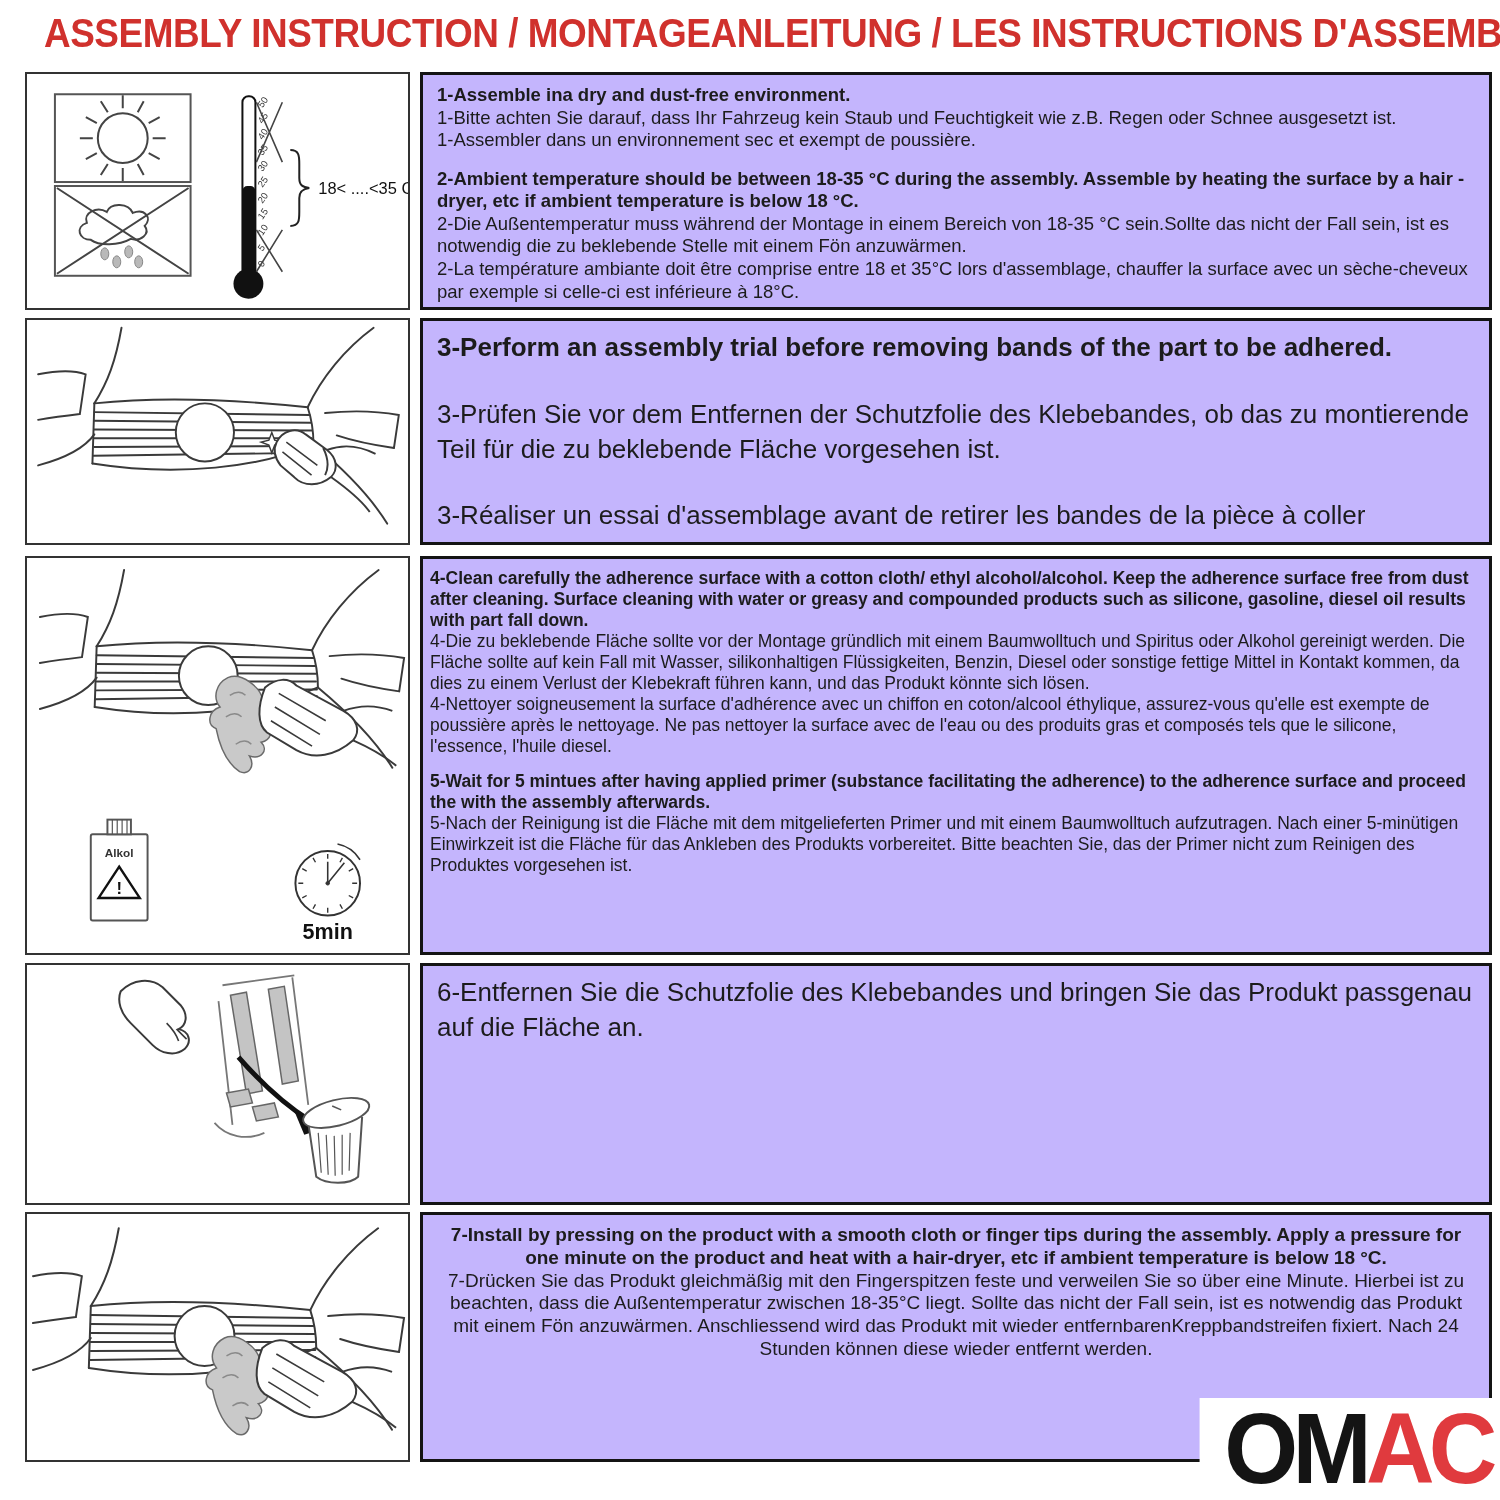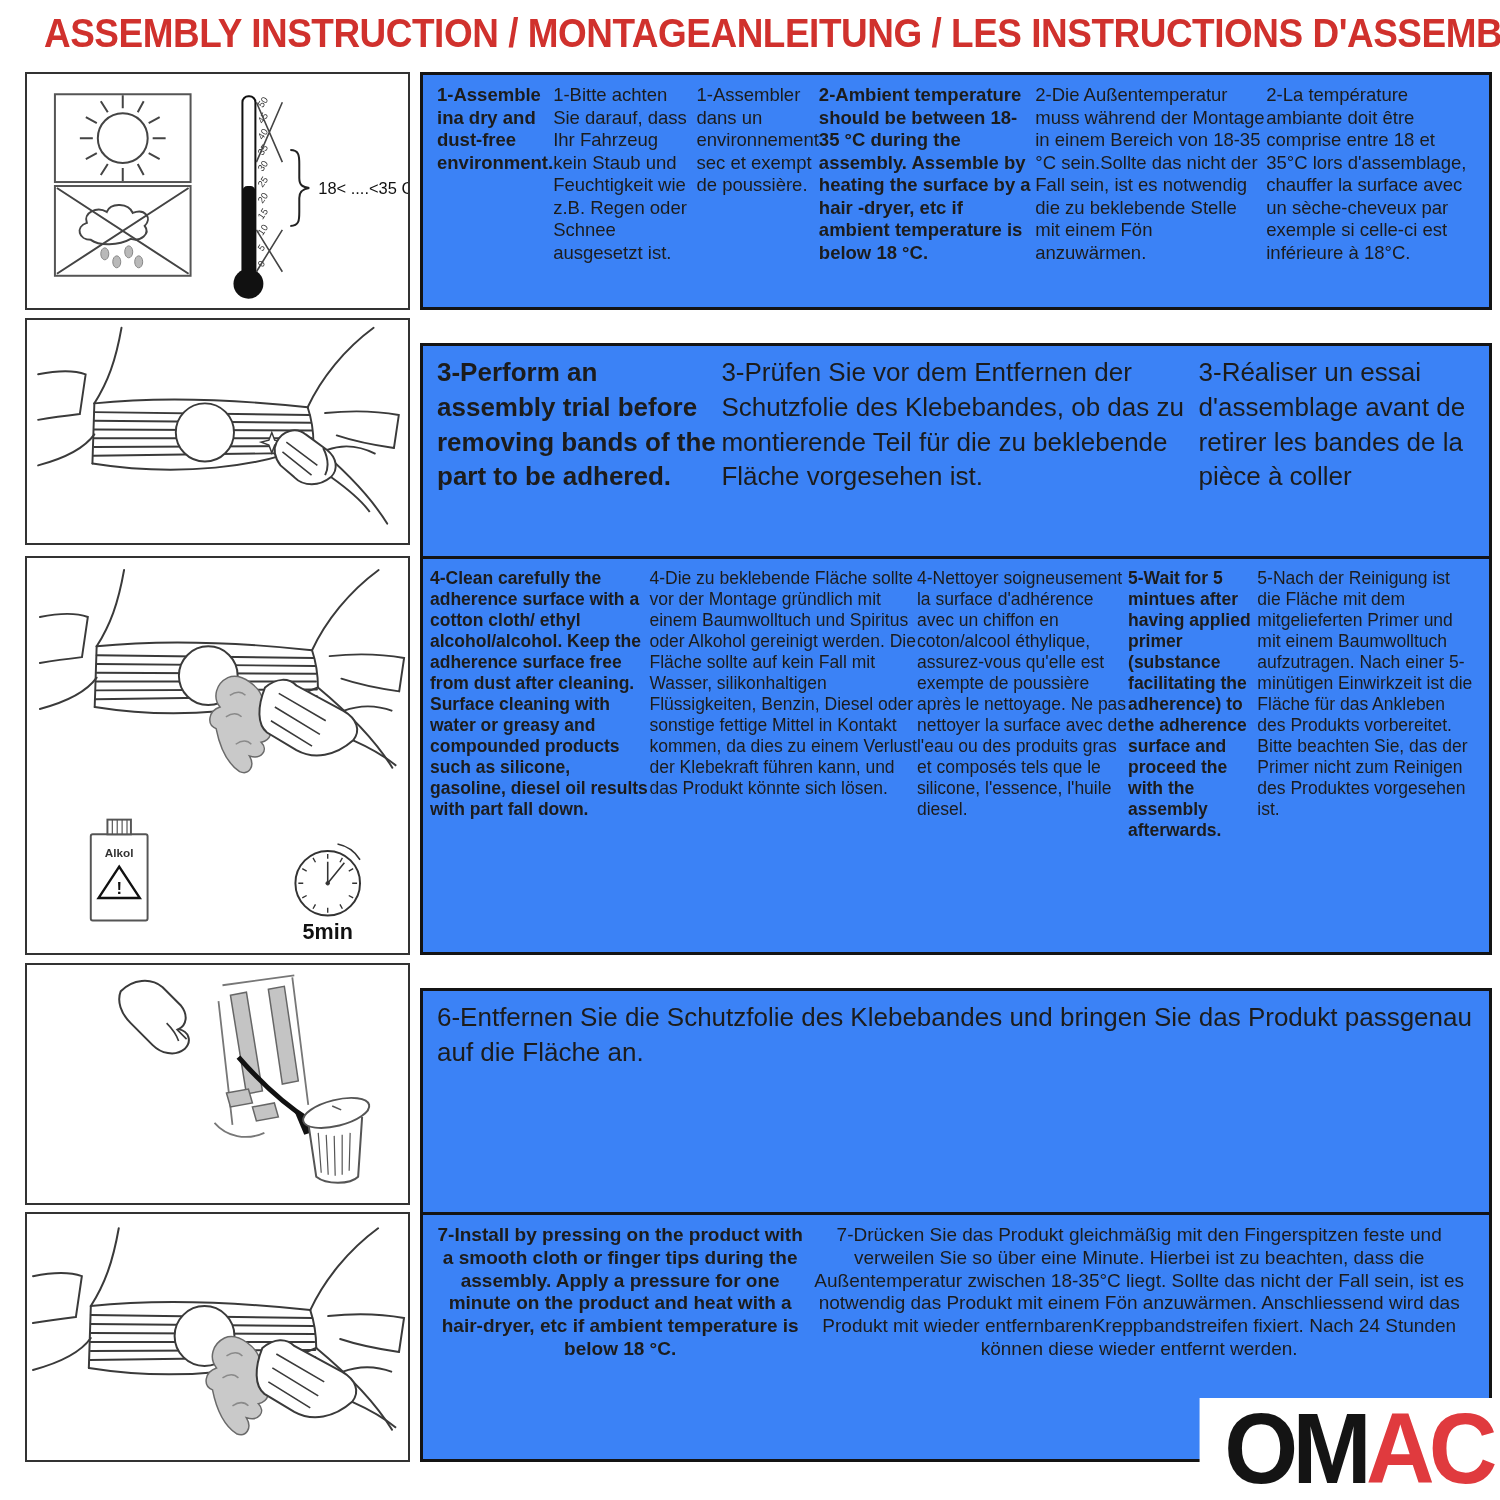--- a/index.html
+++ b/index.html
@@ -1,23 +1,23 @@
 <!DOCTYPE html>
 <html><head>
 <meta charset="utf-8">
 <style>
   html,body{margin:0;padding:0;background:#fff;}
   .page{position:relative;width:1500px;height:1500px;background:#fff;overflow:hidden;
         font-family:"Liberation Sans",sans-serif;color:#1c1c1c;}
   .title{position:absolute;left:44px;top:10px;font-size:41px;font-weight:bold;color:#d0312d;
          white-space:nowrap;letter-spacing:-0.5px;transform:scaleX(0.9);transform-origin:left top;}
   .figbox{position:absolute;left:25px;width:385px;border:2px solid #333;background:#fff;box-sizing:border-box;}
-  .textbox{position:absolute;left:420px;width:1072px;border:3px solid #141414;background:#3b82f6;
-           box-sizing:border-box;padding:9px 14px;display:flex;flex-direction:row;}
-  .textbox.center{justify-content:center;margin-top:25px;}
+  .textbox{position:absolute;left:420px;width:1072px;border:3px solid #141414;background:#c4b5fd;
+           box-sizing:border-box;padding:9px 14px;display:flex;flex-direction:column;}
+  .textbox.center{justify-content:space-between;}
   .r1{top:72px;height:238px;}
   .r2{top:318px;height:227px;}
   .r3{top:556px;height:399px;padding-left:7px;}
   .r4{top:963px;height:242px;}
   .r5{top:1212px;height:250px;}
   .textbox p{margin:0;}
   .fs-a{font-size:18.5px;line-height:1.22;}
   .fs-b{font-size:26px;line-height:1.34;}
   .fs-c{font-size:17.5px;line-height:1.2;}
   .fs-d{font-size:19px;line-height:1.2;text-align:center;}

